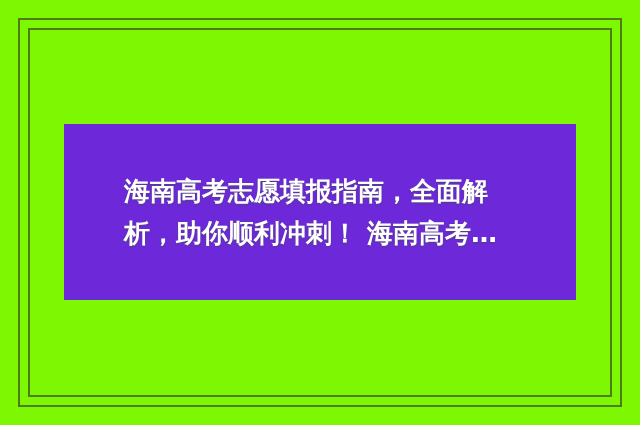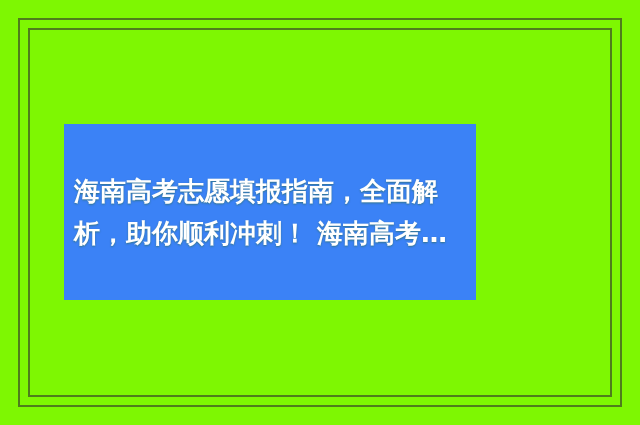--- a/index.html
+++ b/index.html
@@ -43,23 +43,23 @@
     border: 2px solid #4f7d1c;
     box-sizing: border-box;
     pointer-events: none;
   }
 
   
   .text-panel {
     position: absolute;
     left: 64px;
     top: 124px;
-    width: 412px;
+    width: 512px;
     height: 176px;
-    background: #3b82f6;
+    background: #6d28d9;
     display: flex;
     align-items: center;
     justify-content: center;
     box-sizing: border-box;
   }
 
   .headline {
     width: 392px;
     margin: 0;
     color: #ffffff;

